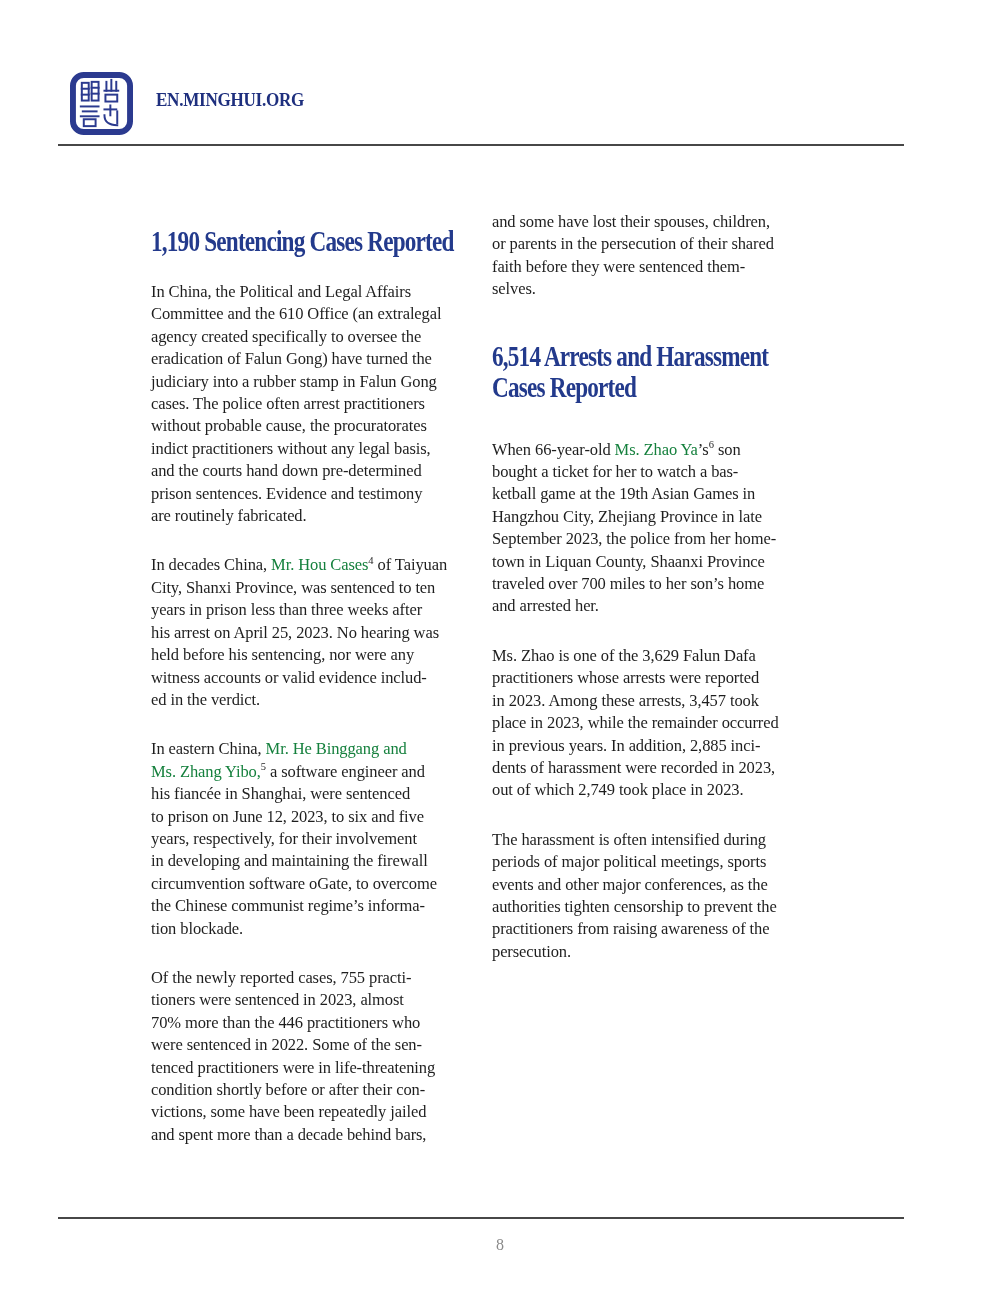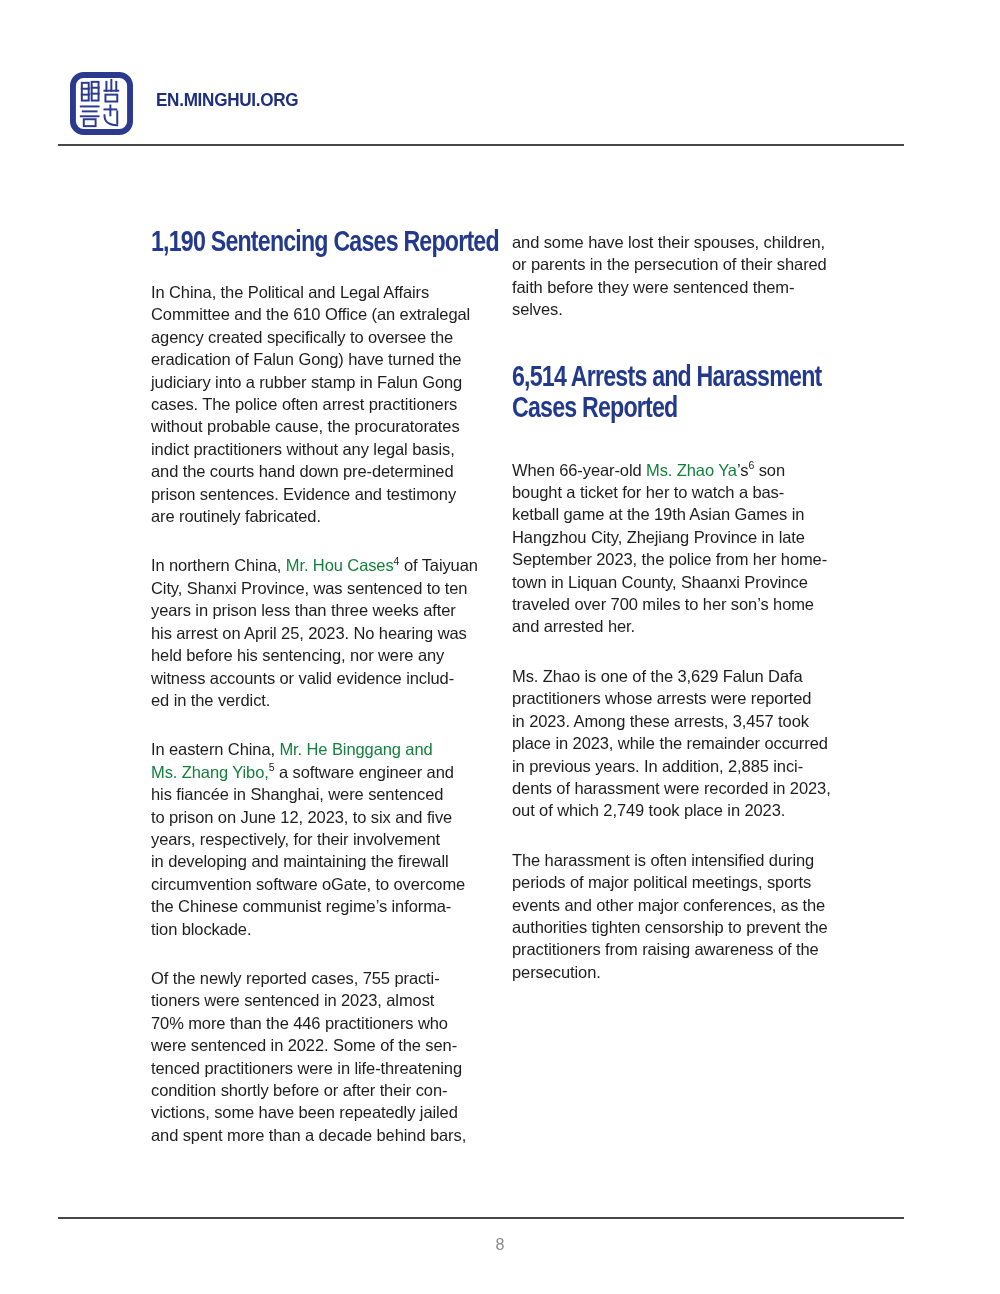--- a/index.html
+++ b/index.html
@@ -1,33 +1,33 @@
 <!DOCTYPE html>
 <html><head>
 <meta charset="utf-8">
 <style>
   html,body{margin:0;padding:0;background:#ffffff;}
   .page{
     position:relative;width:904px;height:1294px;background:#ffffff;overflow:hidden;
-    font-family:Liberation Sans, sans-serif;
+    font-family:Liberation Serif, serif;
   }
   .logo{position:absolute;left:70px;top:72px;width:63px;height:63px;}
   .brand{
     position:absolute;left:156px;top:90px;font-size:18px;font-weight:700;
     color:#1e2f7e;letter-spacing:-0.3px;transform:scaleX(0.95);transform-origin:left top;
   }
   .rule{position:absolute;left:58px;width:939px;height:2px;background:#474747;}
   .rule-top{top:144px;}
   .rule-bottom{top:1217px;}
   .col{
     position:absolute;top:211px;font-size:16.5px;line-height:22.4px;
     letter-spacing:-0.1px;color:#1e1e1e;white-space:nowrap;
   }
   .col-left{left:151px;padding-top:15px;}
-  .col-right{left:512px;margin-top:20px;}
+  .col-right{left:492px;}
   .para{margin:0 0 27px 0;}
   .h-section{
     font-size:29px;line-height:31px;font-weight:700;letter-spacing:-1px;
     color:#233a8c;transform:scaleX(0.8);transform-origin:left top;
     white-space:nowrap;margin:0;
   }
   .col-left .h-section{margin:0 0 24px 0;}
   .col-right .h-section{margin:40px 0 36px 0;}
   .link{color:#15803d;}
   sup{font-size:10.5px;line-height:0;position:relative;top:-6.5px;vertical-align:baseline;letter-spacing:0;}
@@ -67,21 +67,21 @@
       </g>
     </svg>
   </div>
 
   <div class="brand">EN.MINGHUI.ORG</div>
   <div class="rule rule-top"></div>
 
   <section class="col col-left">
     <h2 class="h-section"><span>1,190 Sentencing Cases Reported</span></h2>
     <p class="para"><span>In China, the Political and Legal Affairs<br>Committee and the 610 Office (an extralegal<br>agency created specifically to oversee the<br>eradication of Falun Gong) have turned the<br>judiciary into a rubber stamp in Falun Gong<br>cases. The police often arrest practitioners<br>without probable cause, the procuratorates<br>indict practitioners without any legal basis,<br>and the courts hand down pre-determined<br>prison sentences. Evidence and testimony<br>are routinely fabricated.</span></p>
-    <p class="para"><span>In northern China, </span><span class="link">Mr. Hou Cases</span><sup>4</sup><span> of Taiyuan<br>City, Shanxi Province, was sentenced to ten<br>years in prison less than three weeks after<br>his arrest on April 25, 2023. No hearing was<br>held before his sentencing, nor were any<br>witness accounts or valid evidence includ-<br>ed in the verdict.</span></p>
+    <p class="para"><span>In decades China, </span><span class="link">Mr. Hou Cases</span><sup>4</sup><span> of Taiyuan<br>City, Shanxi Province, was sentenced to ten<br>years in prison less than three weeks after<br>his arrest on April 25, 2023. No hearing was<br>held before his sentencing, nor were any<br>witness accounts or valid evidence includ-<br>ed in the verdict.</span></p>
     <p class="para"><span>In eastern China, </span><span class="link">Mr. He Binggang and<br>Ms. Zhang Yibo,</span><sup>5</sup><span> a software engineer and<br>his fiancée in Shanghai, were sentenced<br>to prison on June 12, 2023, to six and five<br>years, respectively, for their involvement<br>in developing and maintaining the firewall<br>circumvention software oGate, to overcome<br>the Chinese communist regime’s informa-<br>tion blockade.</span></p>
     <p class="para"><span>Of the newly reported cases, 755 practi-<br>tioners were sentenced in 2023, almost<br>70% more than the 446 practitioners who<br>were sentenced in 2022. Some of the sen-<br>tenced practitioners were in life-threatening<br>condition shortly before or after their con-<br>victions, some have been repeatedly jailed<br>and spent more than a decade behind bars,</span></p>
   </section>
 
   <section class="col col-right">
     <p class="para"><span>and some have lost their spouses, children,<br>or parents in the persecution of their shared<br>faith before they were sentenced them-<br>selves.</span></p>
     <h2 class="h-section"><span>6,514 Arrests and Harassment<br>Cases Reported</span></h2>
     <p class="para"><span>When 66-year-old </span><span class="link">Ms. Zhao Ya</span><span>’s</span><sup>6</sup><span> son<br>bought a ticket for her to watch a bas-<br>ketball game at the 19th Asian Games in<br>Hangzhou City, Zhejiang Province in late<br>September 2023, the police from her home-<br>town in Liquan County, Shaanxi Province<br>traveled over 700 miles to her son’s home<br>and arrested her.</span></p>
     <p class="para"><span>Ms. Zhao is one of the 3,629 Falun Dafa<br>practitioners whose arrests were reported<br>in 2023. Among these arrests, 3,457 took<br>place in 2023, while the remainder occurred<br>in previous years. In addition, 2,885 inci-<br>dents of harassment were recorded in 2023,<br>out of which 2,749 took place in 2023.</span></p>
     <p class="para"><span>The harassment is often intensified during<br>periods of major political meetings, sports<br>events and other major conferences, as the<br>authorities tighten censorship to prevent the<br>practitioners from raising awareness of the<br>persecution.</span></p>

